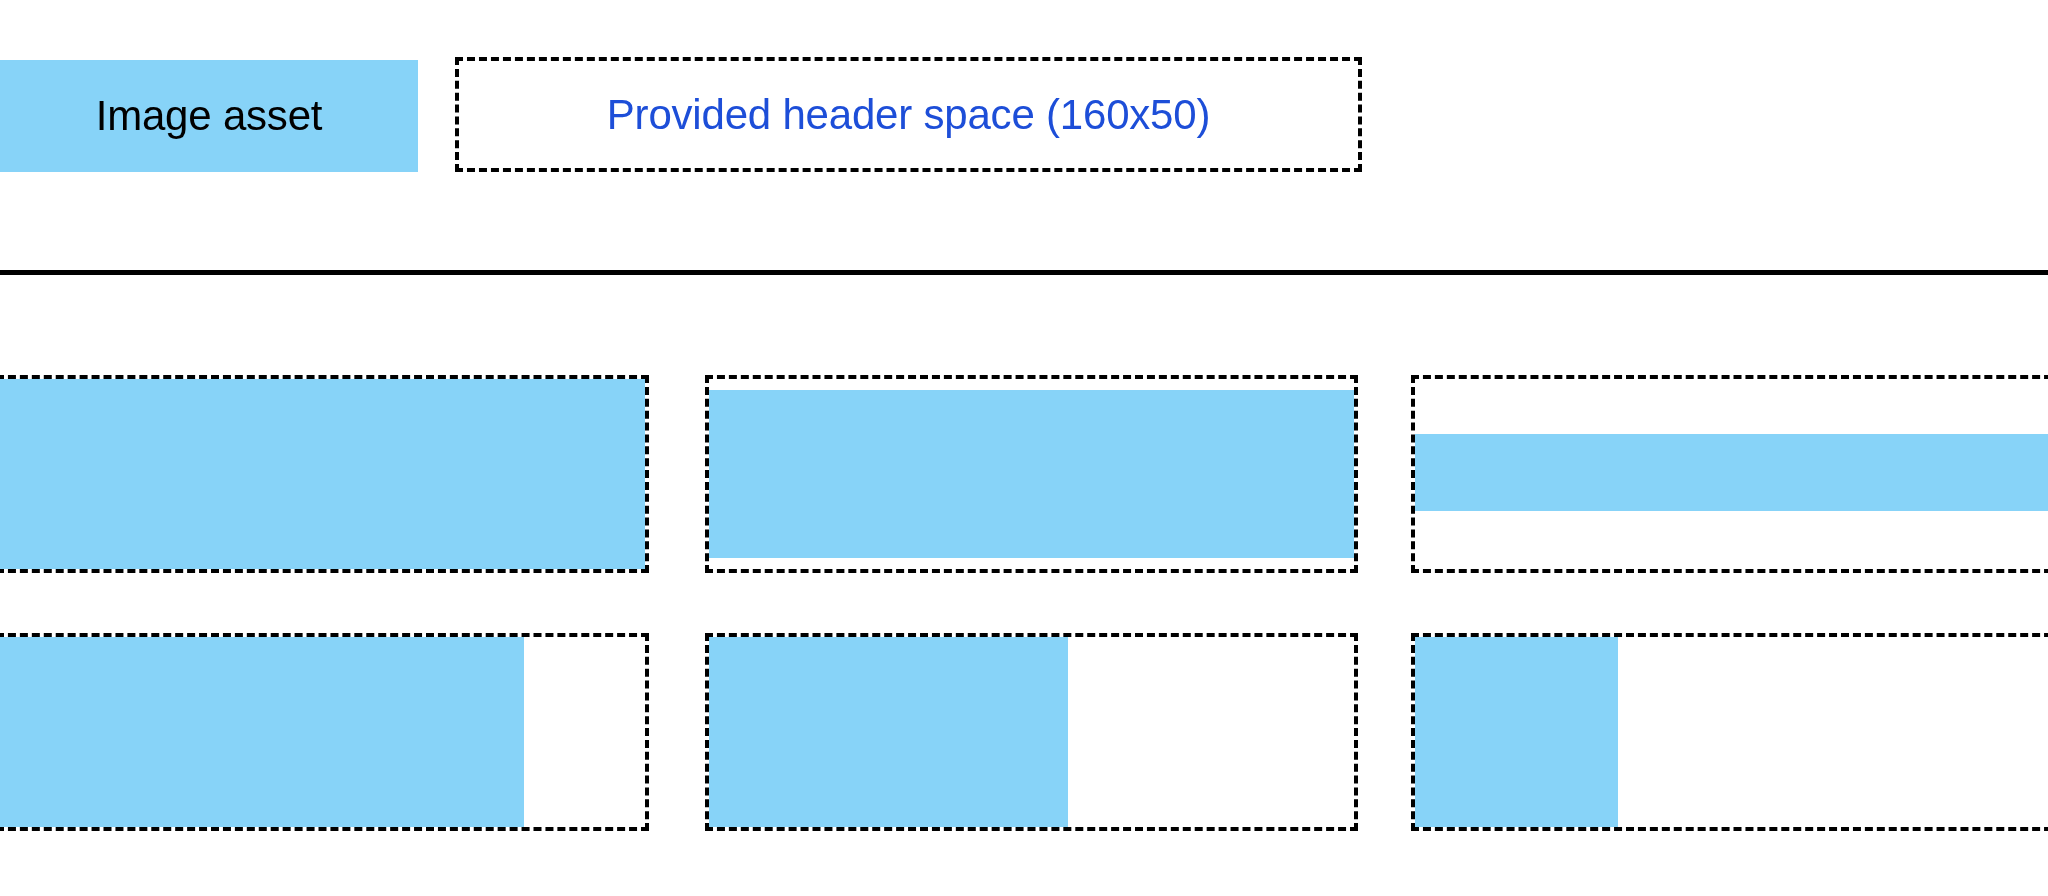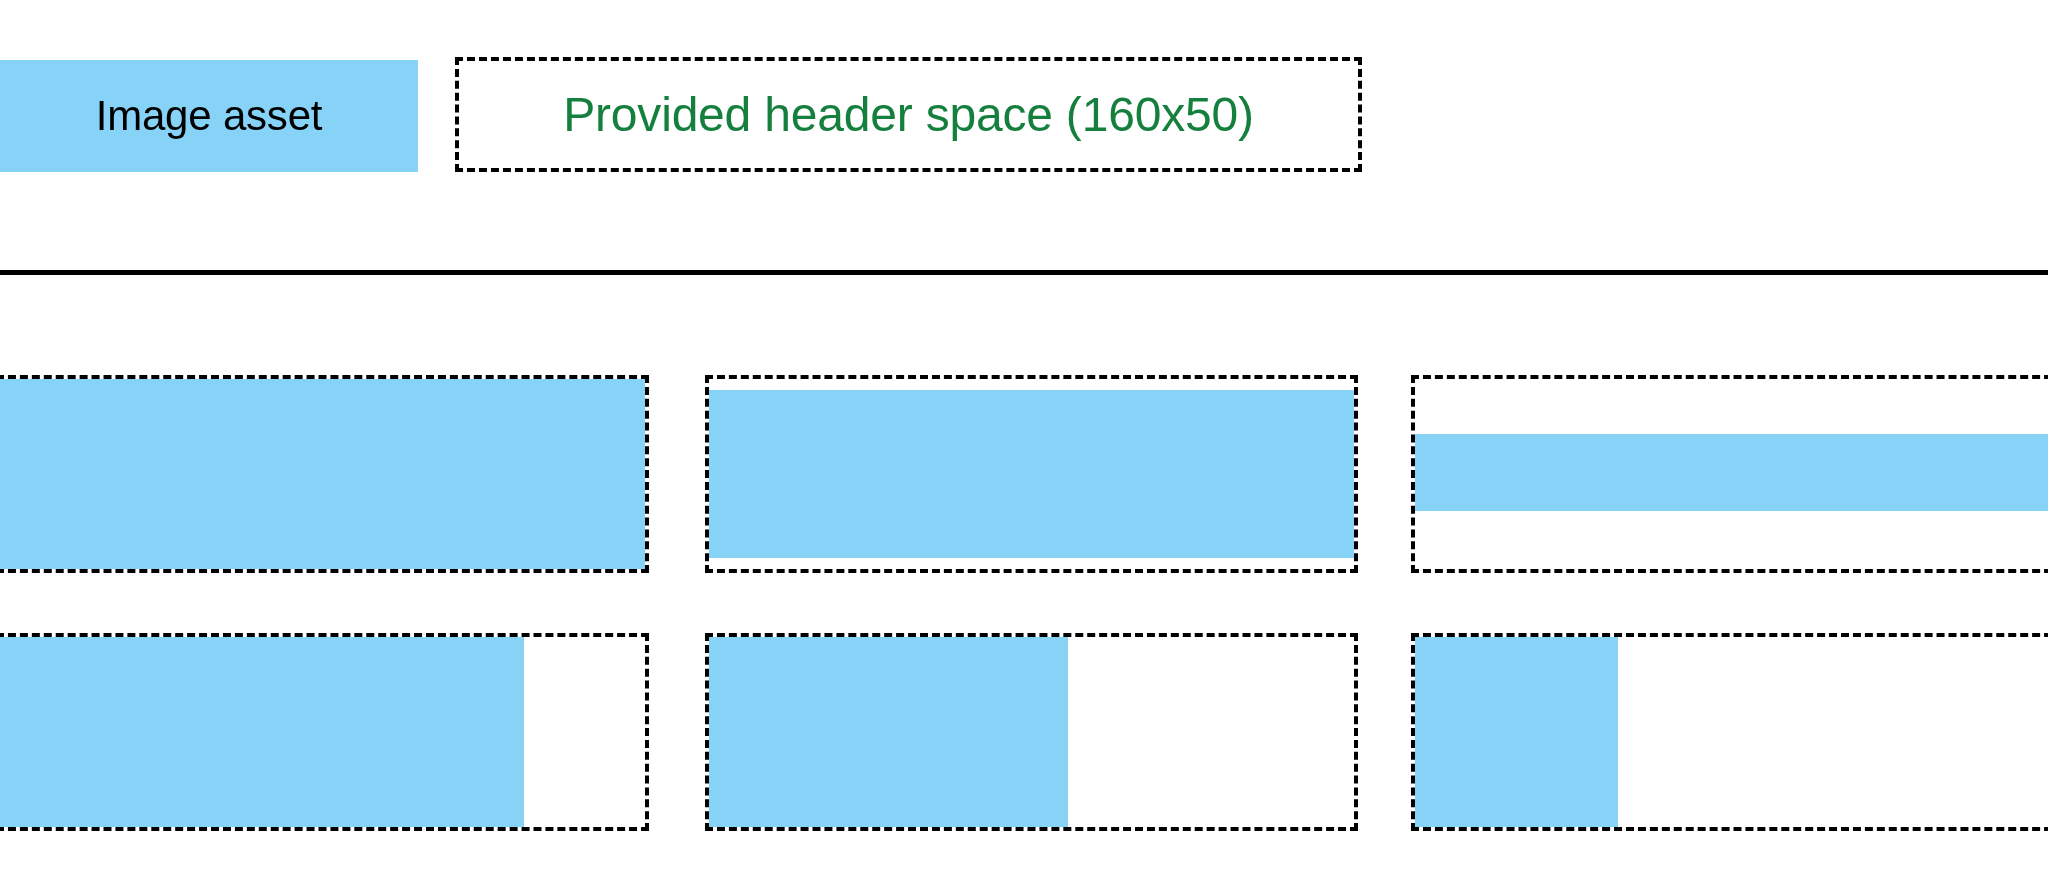--- a/index.html
+++ b/index.html
@@ -57,24 +57,24 @@
     width: 907px;
     height: 115px;
     box-sizing: border-box;
     border: 4px dashed #000000;
     background: #ffffff;
     display: flex;
     align-items: center;
     justify-content: center;
   }
   .header-space-box .space-label {
-    font-size: 48px;
+    font-size: 42px;
     letter-spacing: -0.2px;
     line-height: 1;
-    color: #15803d;
+    color: #1d4ed8;
   }
 
   
   .divider {
     position: absolute;
     left: 0;
     top: 270px;
     width: 2048px;
     height: 5px;
     background: #000000;

